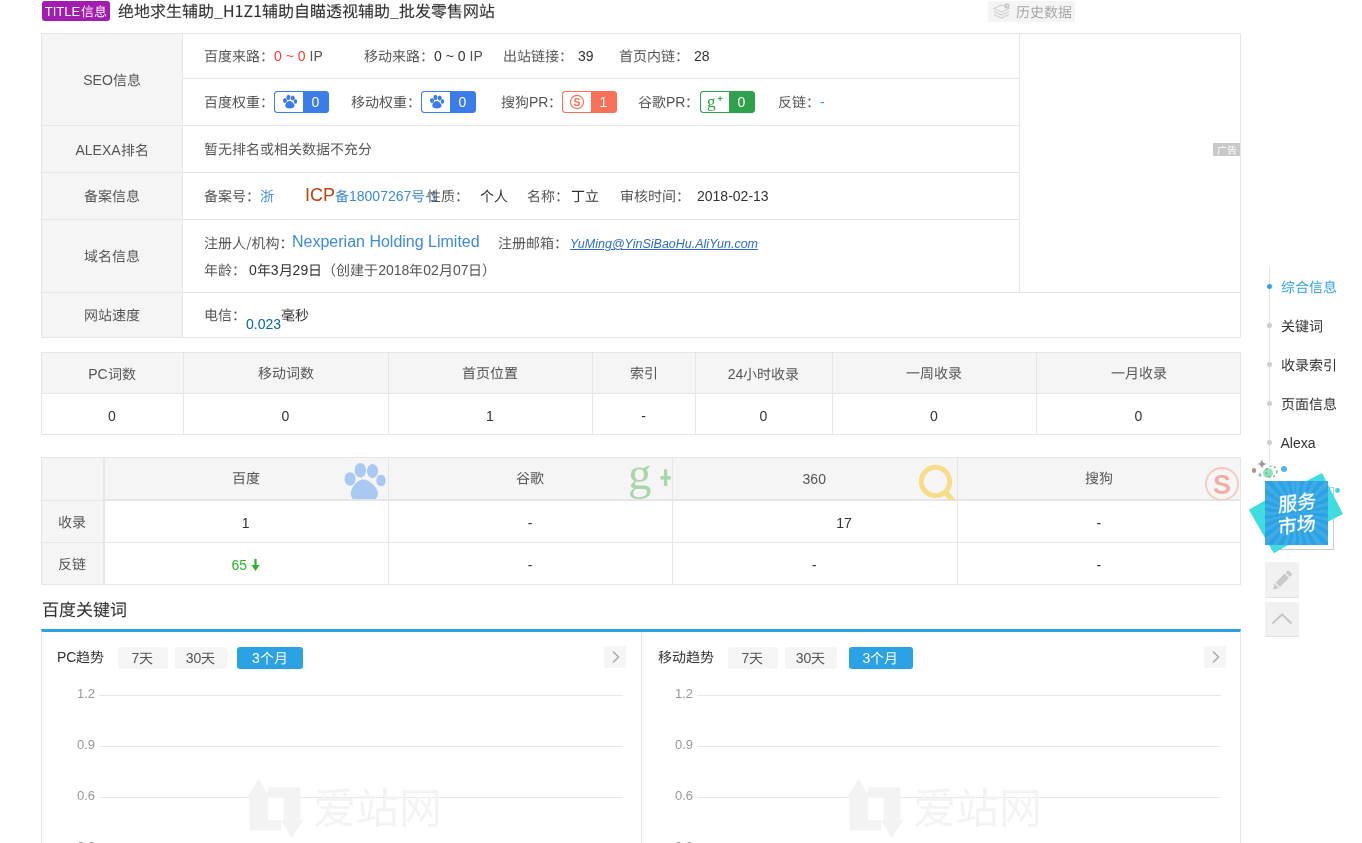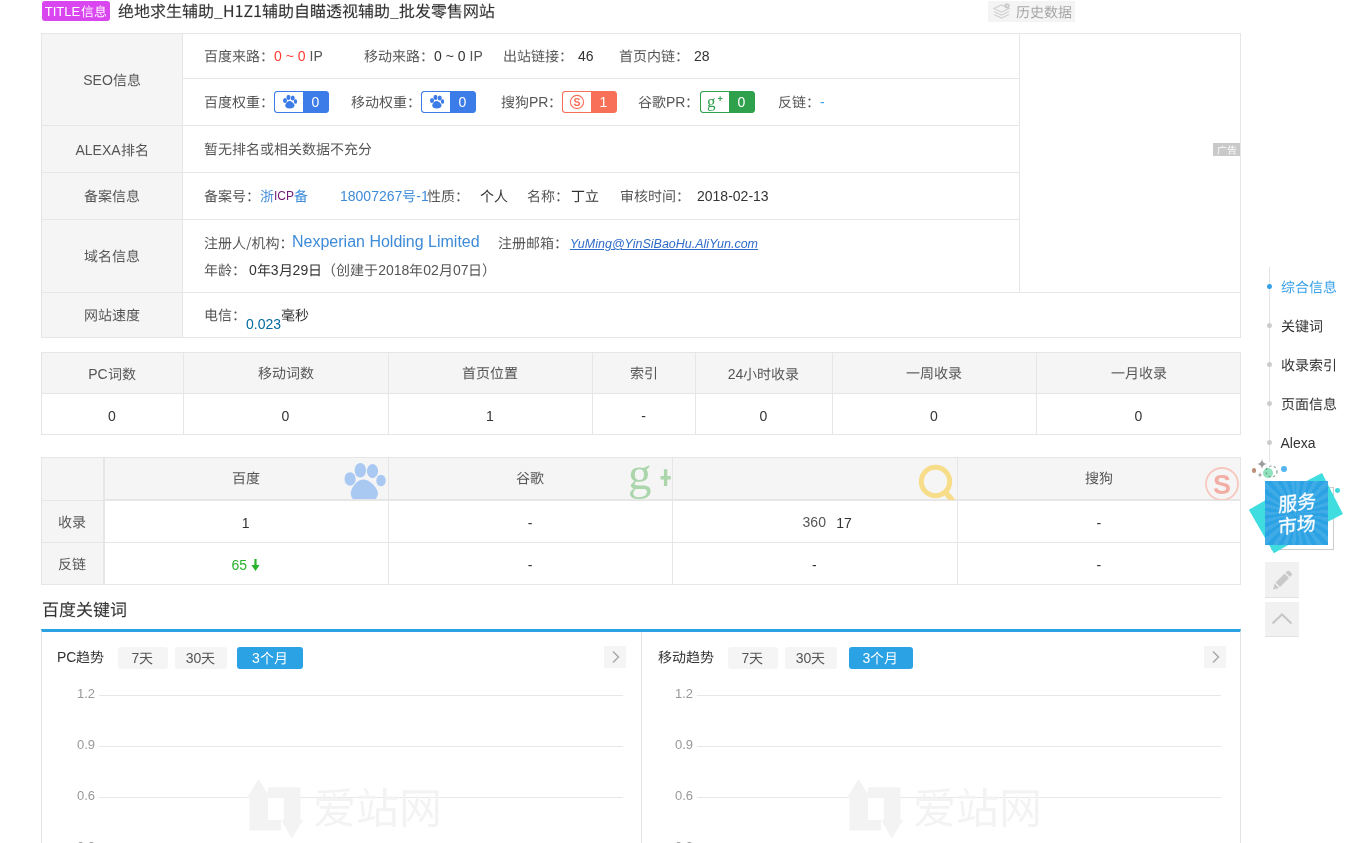--- a/index.html
+++ b/index.html
@@ -122,21 +122,21 @@
         <path id="g110" d="M838 827C663 798 356 780 109 775C115 758 123 733 125 715C371 718 676 736 863 766ZM733 736C715 695 684 636 656 594H551C541 629 524 681 507 721L449 703C461 669 475 628 484 594H325C315 628 295 677 277 715L221 693C234 663 248 626 258 594H83V427H147V530H855V427H921V594H725C750 630 777 674 800 714ZM406 207H706C670 163 622 126 566 96C503 126 448 164 406 207ZM364 505C359 475 353 445 346 417H155V353H328C276 185 186 64 42 -12C56 -26 81 -56 89 -71C198 -7 279 80 338 193C380 142 433 98 494 62C421 32 338 11 254 -2C265 -17 283 -48 289 -65C386 -46 482 -18 566 24C662 -20 772 -50 889 -66C898 -46 915 -16 929 0C825 11 726 33 639 65C710 112 769 171 809 245L769 275L756 272H374C384 298 394 325 402 353H847V417H419C426 442 431 468 436 495Z"></path>
         <path id="g111" d="M490 538V471H854V538ZM493 223C456 153 398 76 345 23C361 13 391 -9 404 -22C457 36 519 123 562 200ZM777 197C824 130 877 41 901 -14L969 19C944 73 889 160 841 224ZM45 53 59 -18C147 5 262 34 373 62L366 126C246 98 125 69 45 53ZM392 354V288H638V4C638 -6 634 -9 621 -10C610 -11 568 -11 523 -10C532 -29 542 -57 545 -75C610 -76 650 -76 677 -65C704 -53 711 -35 711 3V288H944V354ZM602 826C620 792 639 751 652 716H407V548H478V651H865V548H939V716H734C722 753 698 805 673 845ZM61 423C76 430 100 436 225 452C181 386 140 333 121 313C91 276 68 251 46 247C55 230 66 196 69 182C89 194 121 203 361 252C359 267 359 295 361 314L172 280C248 369 323 480 387 590L328 626C309 589 288 551 266 516L133 502C191 588 249 700 292 807L224 838C186 717 116 586 93 553C72 519 56 494 38 491C47 472 58 438 61 423Z"></path>
         <path id="g112" d="M517 843C415 688 230 554 40 479C61 462 82 433 94 413C146 436 198 463 248 494V444H753V511C805 478 859 449 916 422C927 446 950 473 969 490C810 557 668 640 551 764L583 809ZM277 513C362 569 441 636 506 710C582 630 662 567 749 513ZM196 324V-78H272V-22H738V-74H817V324ZM272 48V256H738V48Z"></path>
         <path id="g113" d="M389 334H601V221H389ZM389 395V506H601V395ZM389 160H601V43H389ZM58 774V702H444C437 661 426 614 416 576H104V-80H176V-27H820V-80H896V576H493L532 702H945V774ZM176 43V506H320V43ZM820 43H670V506H820Z"></path>
         <path id="g114" d="M108 803V444C108 296 102 95 34 -46C52 -52 82 -69 95 -81C141 14 161 140 170 259H329V11C329 -4 323 -8 310 -8C297 -9 255 -9 209 -8C219 -28 228 -61 230 -80C298 -80 338 -79 364 -66C390 -54 399 -31 399 10V803ZM176 733H329V569H176ZM176 499H329V330H174C175 370 176 409 176 444ZM858 391C836 307 801 231 758 166C711 233 675 309 648 391ZM487 800V-80H558V391H583C615 287 659 191 716 110C670 54 617 11 562 -19C578 -32 598 -57 606 -74C661 -42 713 1 759 54C806 -2 860 -48 921 -81C933 -63 954 -37 970 -23C907 7 851 53 802 109C865 198 914 311 941 447L897 463L884 460H558V730H839V607C839 595 836 592 820 591C804 590 751 590 690 592C700 574 711 548 714 528C790 528 841 528 872 538C904 549 912 569 912 606V800Z"></path>
         <path id="g115" d="M446 381C442 345 435 312 427 282H126V216H404C346 87 235 20 57 -14C70 -29 91 -62 98 -78C296 -31 420 53 484 216H788C771 84 751 23 728 4C717 -5 705 -6 684 -6C660 -6 595 -5 532 1C545 -18 554 -46 556 -66C616 -69 675 -70 706 -69C742 -67 765 -61 787 -41C822 -10 844 66 866 248C868 259 870 282 870 282H505C513 311 519 342 524 375ZM745 673C686 613 604 565 509 527C430 561 367 604 324 659L338 673ZM382 841C330 754 231 651 90 579C106 567 127 540 137 523C188 551 234 583 275 616C315 569 365 529 424 497C305 459 173 435 46 423C58 406 71 376 76 357C222 375 373 406 508 457C624 410 764 382 919 369C928 390 945 420 961 437C827 444 702 463 597 495C708 549 802 619 862 710L817 741L804 737H397C421 766 442 796 460 826Z"></path>
         <path id="g116" d="M413 825C437 785 464 732 480 693H51V620H458V484H148V36H223V411H458V-78H535V411H785V132C785 118 780 113 762 112C745 111 684 111 616 114C627 92 639 62 642 40C728 40 784 40 819 53C852 65 862 88 862 131V484H535V620H951V693H550L565 698C550 738 515 801 486 848Z"></path>
         <path id="g117" d="M411 434C420 442 452 446 498 446H569C527 336 455 245 363 185L351 243L244 203V525H354V596H244V828H173V596H50V525H173V177C121 158 74 141 36 129L61 53C147 87 260 132 365 174L363 183C379 173 406 153 417 141C513 211 595 316 640 446H724C661 232 549 66 379 -36C396 -46 425 -67 437 -79C606 34 725 211 794 446H862C844 152 823 38 797 10C787 -2 778 -5 762 -4C744 -4 706 -4 665 0C677 -20 685 -50 686 -71C728 -73 769 -74 793 -71C822 -68 842 -60 861 -36C896 5 917 129 938 480C939 491 940 517 940 517H538C637 580 742 662 849 757L793 799L777 793H375V722H697C610 643 513 575 480 554C441 529 404 508 379 505C389 486 405 451 411 434Z"></path>
       </defs>
     </svg>
-    <div style="position:absolute;left:42px;top:1px;width:68px;height:20px;background:#d946ef;border-radius:3px;display:flex;align-items:center;justify-content:center;">
+    <div style="position:absolute;left:42px;top:1px;width:68px;height:20px;background:#a21caf;border-radius:3px;display:flex;align-items:center;justify-content:center;">
       <span style="font-size:13px;color:#fff;margin-right:1px;">TITLE</span>
       <svg width="26.0" height="13.0" viewBox="0 -880 2000 1000" fill="#ffffff">
         <g transform="scale(1,-1)">
           <use href="#g0" x="0"></use>
           <use href="#g1" x="1000"></use>
         </g>
       </svg>
     </div>
 <div style="position:absolute;left:118.0px;top:1.0px;height:20.0px;display:flex;align-items:center;">
       <svg width="376.9" height="16.0" viewBox="0 -880 23559 1000" fill="#333333" stroke="#333333" stroke-width="8">
@@ -282,21 +282,21 @@
 <div style="position:absolute;left:503.0px;top:44.5px;display:flex;align-items:center;height:22px;">
       <svg width="70.0" height="14.0" viewBox="0 -880 5000 1000" fill="#555555">
         <g transform="scale(1,-1)">
           <use href="#g43" x="0"></use>
           <use href="#g21" x="1000"></use>
           <use href="#g44" x="2000"></use>
           <use href="#g45" x="3000"></use>
           <use href="#g28" x="4000"></use>
         </g>
       </svg>
-      <span style="font-size:14px;color:#333333;margin-left:5px;">46</span>
+      <span style="font-size:14px;color:#333333;margin-left:5px;">39</span>
     </div>
 <div style="position:absolute;left:619.0px;top:44.5px;display:flex;align-items:center;height:22px;">
       <svg width="70.0" height="14.0" viewBox="0 -880 5000 1000" fill="#555555">
         <g transform="scale(1,-1)">
           <use href="#g46" x="0"></use>
           <use href="#g47" x="1000"></use>
           <use href="#g48" x="2000"></use>
           <use href="#g44" x="3000"></use>
           <use href="#g28" x="4000"></use>
         </g>
@@ -432,27 +432,27 @@
           <use href="#g28" x="3000"></use>
         </g>
       </svg>
     </div>
 <div style="position:absolute;left:260.0px;top:184.5px;display:flex;align-items:center;height:22px;">
       <svg width="14.0" height="14.0" viewBox="0 -880 1000 1000" fill="#3e8bd8">
         <g transform="scale(1,-1)">
           <use href="#g65" x="0"></use>
         </g>
       </svg>
-      <span style="font-size:12px;color:#701a75;">ICP</span>
+      <span style="font-size:18px;color:#c2410c;margin-left:31px;">ICP</span>
       <svg width="14.0" height="14.0" viewBox="0 -880 1000 1000" fill="#3e8bd8">
         <g transform="scale(1,-1)">
           <use href="#g33" x="0"></use>
         </g>
       </svg>
-      <span style="font-size:14px;color:#3e8bd8;margin-left:32px;">18007267</span>
+      <span style="font-size:14px;color:#3e8bd8;">18007267</span>
       <svg width="14.0" height="14.0" viewBox="0 -880 1000 1000" fill="#3e8bd8">
         <g transform="scale(1,-1)">
           <use href="#g64" x="0"></use>
         </g>
       </svg>
       <span style="font-size:14px;color:#3e8bd8;">-1</span>
     </div>
 <div style="position:absolute;left:427.0px;top:184.5px;display:flex;align-items:center;height:22px;">
       <svg width="42.0" height="14.0" viewBox="0 -880 3000 1000" fill="#555555">
         <g transform="scale(1,-1)">
@@ -718,21 +718,21 @@
         </g>
       </svg>
     </div>
 <div style="position:absolute;left:627.0px;top:462.0px;width:46px;height:38.0px;overflow:hidden;">
       <svg width="46" height="38" viewBox="0 0 46 38">
         <text x="1" y="27" font-family="Liberation Serif" font-size="47" fill="#abd5ab">g</text>
         <path d="M35.5 14 L38.9 14 L38.9 7.3 L42.3 7.3 L42.3 14 L45.7 14 L45.7 17.4 L42.3 17.4 L42.3 24.1 L38.9 24.1 L38.9 17.4 L35.5 17.4 Z" fill="#abd5ab" transform="translate(-2,0)"></path>
       </svg>
     </div>
 <div style="position:absolute;left:672.0px;top:471.0px;width:284.5px;display:flex;justify-content:center;align-items:center;">
-      <span style="font-size:14px;color:#555555;margin-top:43px;">360</span>
+      <span style="font-size:14px;color:#555555;">360</span>
     </div>
 <div style="position:absolute;left:916.0px;top:462.0px;width:46px;height:38.0px;overflow:hidden;">
       <svg width="42" height="38" viewBox="0 0 42 38">
         <circle cx="19.5" cy="19.5" r="14.2" fill="none" stroke="#f7dd8a" stroke-width="5"></circle>
         <path d="M30.5 31.5 L36.5 38.5" stroke="#f7dd8a" stroke-width="5.5" stroke-linecap="round"></path>
       </svg>
     </div>
 <div style="position:absolute;left:956.5px;top:471.0px;width:284.5px;display:flex;justify-content:center;align-items:center;">
       <svg width="28.0" height="14.0" viewBox="0 -880 2000 1000" fill="#555555">
         <g transform="scale(1,-1)">

